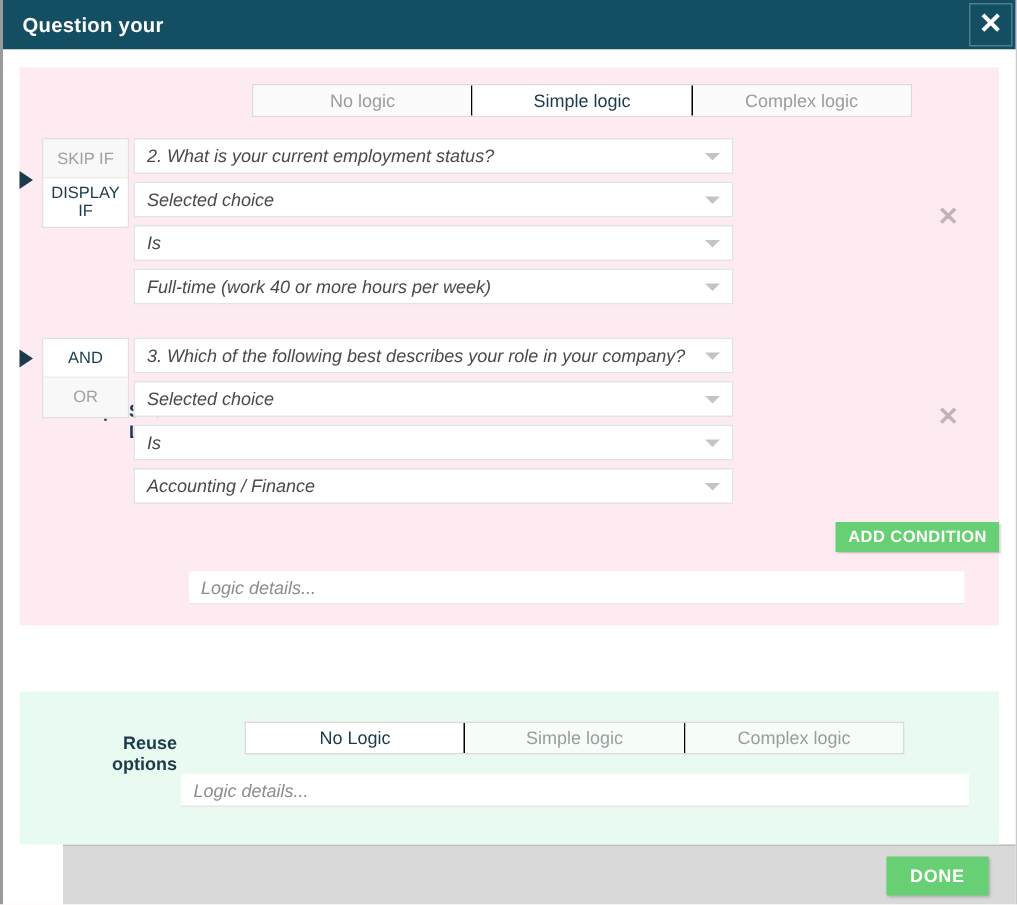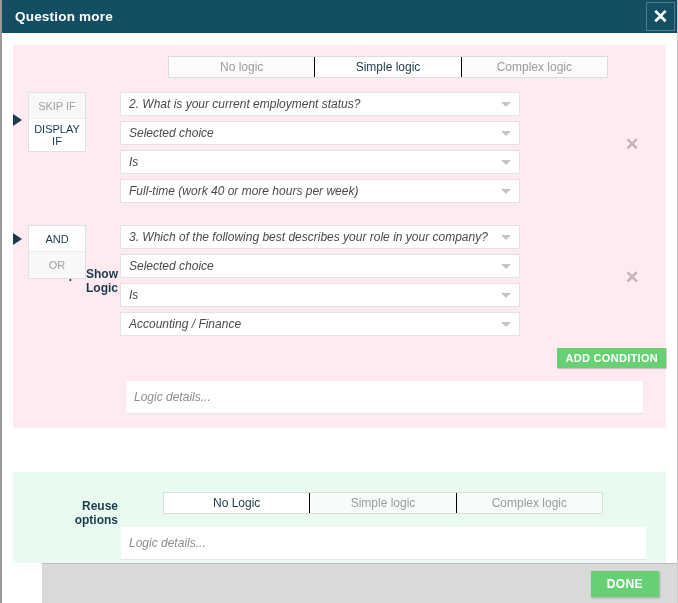--- a/index.html
+++ b/index.html
@@ -125,21 +125,21 @@
     margin-left: 150px;
     width: 440px;
   }
   .tabs-green .tab { background: #f6fdf9; }
   .tabs-green .tab.active { background: #ffffff; }
 
   
   .condition {
     position: relative;
     margin-top: 14px;
-    padding-left: 107px;
+    padding-left: 76px;
   }
   .cond-marker {
     position: absolute;
     left: 0;
     top: 22px;
     width: 0;
     height: 0;
     border-top: 6px solid transparent;
     border-bottom: 6px solid transparent;
     border-left: 9px solid #1b3a4b;
@@ -244,21 +244,21 @@
   
   .details-input {
     display: block;
     margin: 13px 0 0 113px;
     width: 517px;
     height: 22px;
     background: #ffffff;
     border: none;
     border-bottom: 1px solid #e6e6e6;
     box-sizing: border-box;
-    padding: 16px 8px;
+    padding: 0 8px;
     font-size: 12px;
     font-style: italic;
     color: #8d8d8d;
     font-family: "Liberation Sans", sans-serif;
     outline: none;
   }
   .details-input::placeholder {
     color: #8d8d8d;
     font-style: italic;
     opacity: 1;
@@ -293,21 +293,21 @@
     box-shadow: 1px 1px 2px rgba(0,0,0,.22);
     font-family: "Liberation Sans", sans-serif;
   }
 </style>
 </head>
 <body>
 
 <div class="dialog">
 
   <div class="titlebar">
-    <div class="titlebar-title">Question more</div>
+    <div class="titlebar-title">Question your</div>
     <div class="close-button">✕</div>
   </div>
 
   <div class="dialog-body">
 
     <div class="section section-pink">
 
       <div class="section-label label-skipshow">
         <span>Skip / Show</span><br>
         <span>Logic</span>

